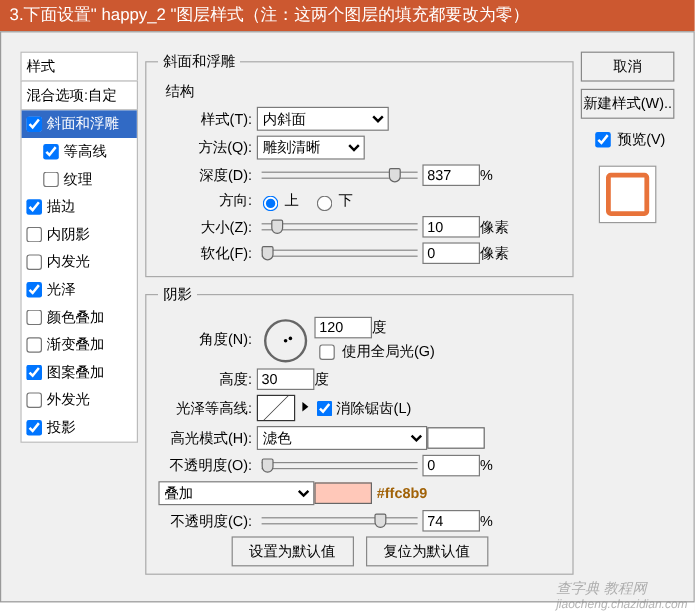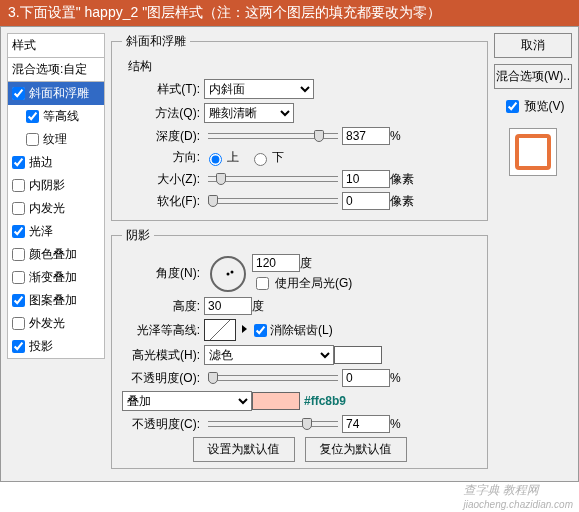--- a/index.html
+++ b/index.html
@@ -1,18 +1,18 @@
 <!DOCTYPE html>
 <html><head>
 <meta charset="utf-8">
 <style>
 * { box-sizing: border-box; font-family: "Microsoft YaHei", SimSun, sans-serif; font-size: 12px; }
 body { margin: 0; background: #fff; width: 579px; height: 512px; overflow: hidden; }
 .top-bar { background: #cc5830; color: #fff; padding: 4px 8px; font-size: 14px; }
-.dialog { background: #f0f0f0; border: 1px solid #999; margin: 0; padding: 6px; display: flex; gap: 6px; }
+.dialog { background: #f0f0f0; border: 1px solid #999; margin: 0; padding: 16px; display: flex; gap: 6px; }
 .left-panel { width: 98px; }
 .styles-label { padding: 3px 4px; border: 1px solid #bbb; background: #fff; }
 .blend-row { padding: 3px 4px; border: 1px solid #bbb; background: #fff; margin-top: -1px; }
 .style-list { border: 1px solid #bbb; background: #fff; margin-top: -1px; }
 .style-item { padding: 3px 4px; display: flex; align-items: center; gap: 4px; cursor: pointer; }
 .style-item.selected { background: #316ac5; color: #fff; }
 .style-item.sub { padding-left: 18px; }
 .style-item input[type=checkbox] { margin: 0; }
 .main-panel { flex: 1; }
 .right-panel { width: 78px; display: flex; flex-direction: column; gap: 6px; align-items: center; }
@@ -30,21 +30,21 @@
 .slider .thumb { position: absolute; top: -4px; width: 10px; height: 12px; background: #ddd; border: 1px solid #666; border-radius: 2px 2px 6px 6px; }
 .unit { width: 30px; }
 .radio-group { display: flex; gap: 10px; align-items: center; }
 .radio-group span { display: flex; align-items: center; gap: 2px; }
 .angle-circle { width: 36px; height: 36px; border: 2px solid #666; border-radius: 50%; margin: 0 6px; position: relative; }
 .angle-circle::before { content: ""; position: absolute; left: 50%; top: 50%; width: 3px; height: 3px; background: #000; border-radius: 50%; transform: translate(-50%,-50%); box-shadow: 4px -2px 0 0 #000; }
 .contour { width: 32px; height: 22px; border: 1px solid #333; background: linear-gradient(135deg,#fff 0%,#fff 48%,#666 50%,#fff 52%,#fff 100%); position: relative; }
 .contour .arrow { position: absolute; right: -12px; top: 5px; border-left: 5px solid #000; border-top: 4px solid transparent; border-bottom: 4px solid transparent; }
 .swatch { width: 48px; height: 18px; border: 1px solid #666; background: #fff; }
 .swatch.pink { background: #ffc8b9; }
-.hex-label { color: #0f766e; font-weight: bold; margin-left: 4px; text-align: center; }
+.hex-label { color: #a16207; font-weight: bold; margin-left: 4px; text-align: center; }
 .bottom-btns { display: flex; justify-content: center; gap: 10px; margin-top: 4px; }
 .bottom-btns .btn { width: auto; padding: 3px 14px; }
 .chk { display: flex; align-items: center; gap: 3px; }
 .watermark { position: absolute; right: 6px; bottom: 2px; color: rgba(128,128,128,0.6); font-size: 13px; font-style: italic; pointer-events: none; }
 .watermark small { display: block; font-size: 10px; text-align: right; }
 </style>
 </head>
 <body>
 
 <div class="top-bar">3.下面设置" happy_2 "图层样式（注：这两个图层的填充都要改为零）</div>
@@ -184,21 +184,21 @@
         <label>光泽等高线:</label>
         <div class="contour">
             <div class="arrow"></div>
           </div>
         <div style="width:14px"></div>
         <input type="checkbox" checked="" style="">
         <span>消除锯齿(L)</span>
       </div>
       <div class="row">
         <label>高光模式(H):</label>
-        <select style="width:130px"><option>滤色</option></select>
+        <select style="width:142px"><option>滤色</option></select>
         <div class="swatch"></div>
       </div>
       <div class="row">
         <label>不透明度(O):</label>
         <div class="slider">
             <div class="thumb" style="left:0"></div>
           </div>
         <input type="text" value="0" style="">
         <span class="unit">%</span>
       </div>
@@ -217,21 +217,21 @@
       </div>
       <div class="bottom-btns">
         <div class="btn">设置为默认值</div>
         <div class="btn">复位为默认值</div>
       </div>
     </fieldset>
   </div>
 
   <div class="right-panel">
     <div class="btn">取消</div>
-    <div class="btn">混合选项(W)..</div>
+    <div class="btn">新建样式(W)..</div>
     <div class="chk" style="margin-top:2px">
       <input type="checkbox" checked="" style="">
       <span>预览(V)</span>
     </div>
     <div class="preview-box">
         <div class="preview-inner"></div>
       </div>
   </div>
 
 </div>

